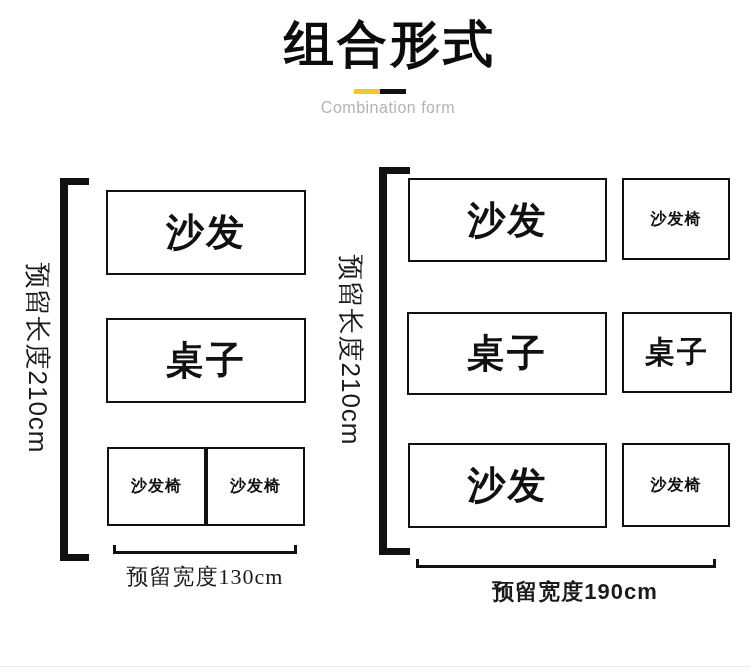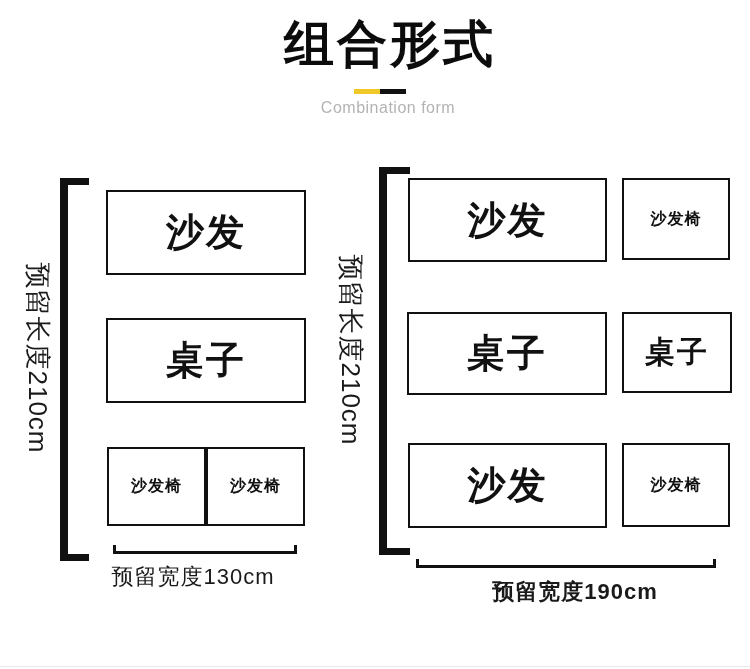--- a/index.html
+++ b/index.html
@@ -91,21 +91,21 @@
   }
 
   
   .lb-bracket   { left: 60px;  top: 178px; width: 29px;  height: 383px; }
   .lb-vlabel    { left: 37px;  top: 358px; }
   .lb-sofa      { left: 106px; top: 190px; width: 200px; height: 85px; }
   .lb-table     { left: 106px; top: 318px; width: 200px; height: 85px; }
   .lb-chair-a   { left: 107px; top: 447px; width: 99px;  height: 79px; }
   .lb-chair-b   { left: 206px; top: 447px; width: 99px;  height: 79px; }
   .lb-wbracket  { left: 113px; top: 545px; width: 184px; height: 9px; }
-  .lb-wlabel    { left: 193px; top: 562px; }
+  .lb-wlabel    { left: 205px; top: 562px; font-family: Liberation Serif, serif; }
 
   
   .rb-bracket     { left: 379px; top: 167px; width: 31px;  height: 388px; }
   .rb-vlabel      { left: 350px; top: 350px; }
   .rb-sofa-top    { left: 408px; top: 178px; width: 199px; height: 84px; }
   .rb-chair-top   { left: 622px; top: 178px; width: 108px; height: 82px; }
   .rb-table-main  { left: 407px; top: 312px; width: 200px; height: 83px; }
   .rb-table-side  { left: 622px; top: 312px; width: 110px; height: 81px; }
   .rb-sofa-bot    { left: 408px; top: 443px; width: 199px; height: 85px; }
   .rb-chair-bot   { left: 622px; top: 443px; width: 108px; height: 84px; }

